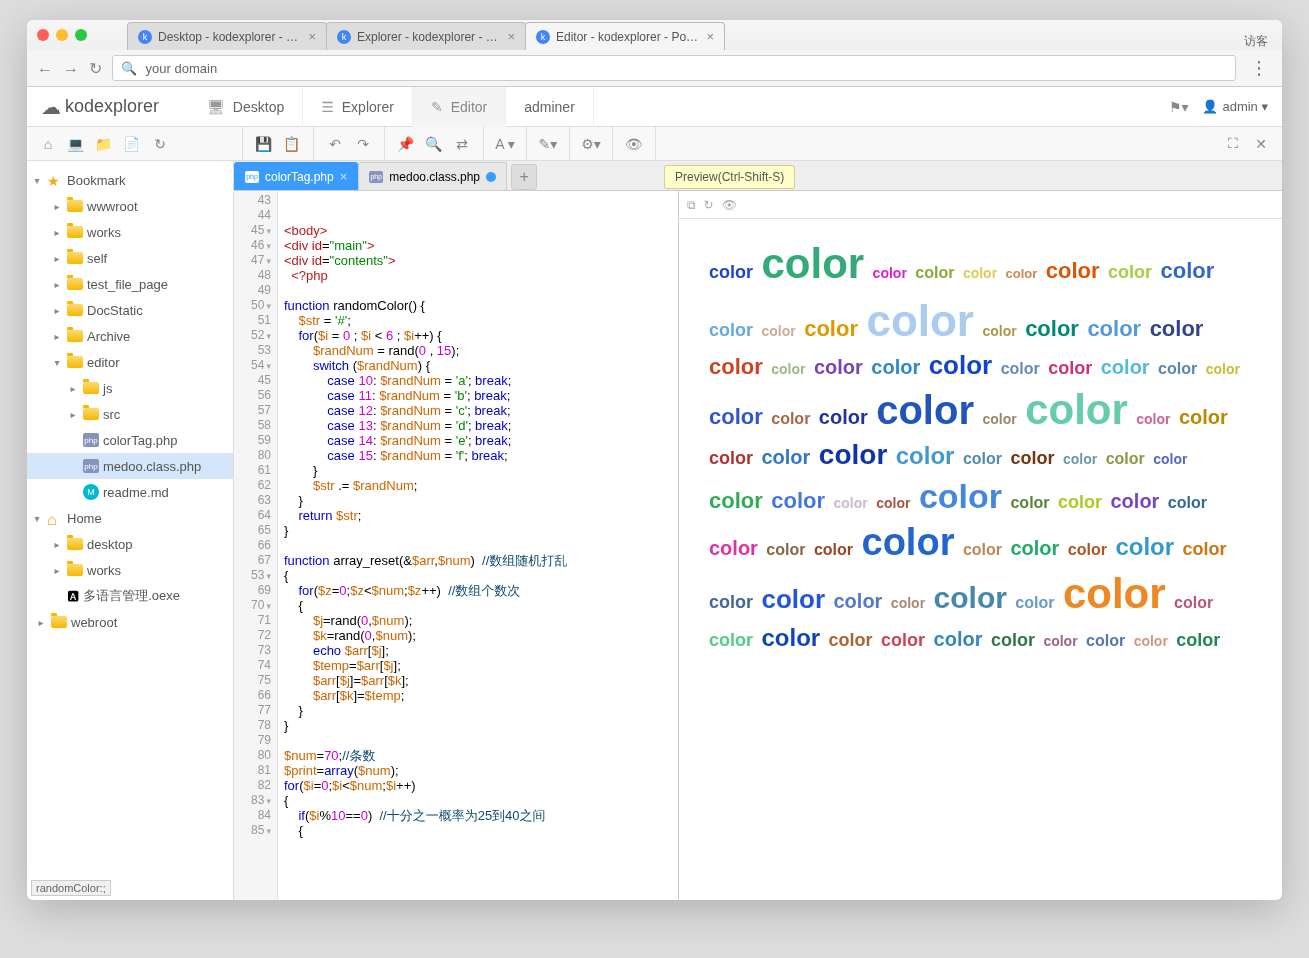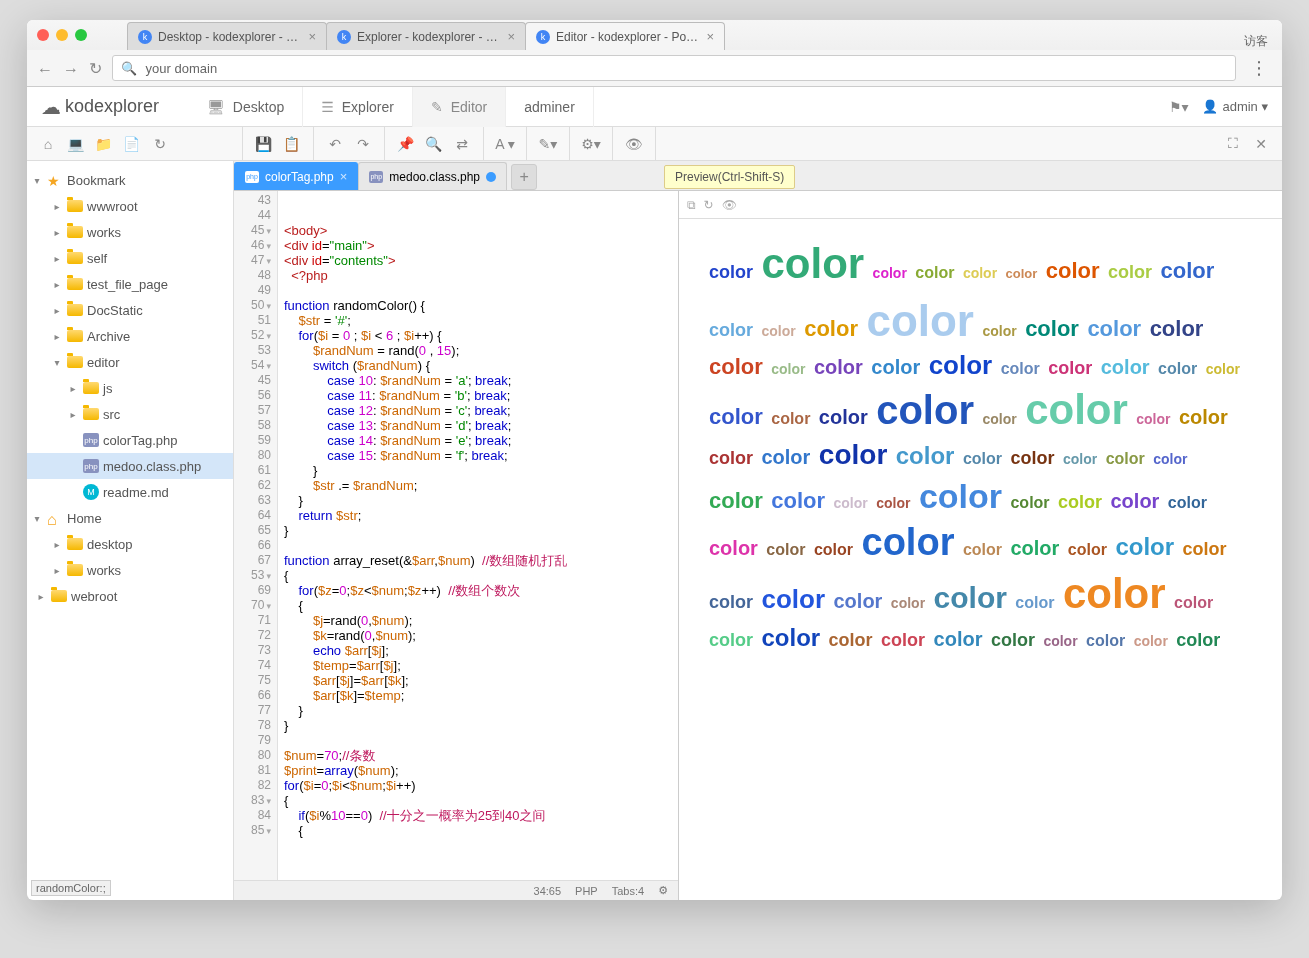--- a/index.html
+++ b/index.html
@@ -60,21 +60,21 @@
 .ftab.active .fx{color:#cfe6ff}
 .dot-mod{width:10px;height:10px;border-radius:50%;background:#3b9cff}
 .ftab-add{width:26px;height:26px;display:flex;align-items:center;justify-content:center;background:#ddd;color:#888;border:1px solid #ccc;border-radius:3px;margin-left:4px;cursor:pointer}
 .split{flex:1;display:flex;overflow:hidden}
 .code-pane{width:445px;display:flex;overflow:hidden;font-family:Menlo,Consolas,monospace;font-size:13px;border-right:1px solid #ccc;position:relative}
 .gutter{width:44px;background:#f5f5f5;color:#999;text-align:right;padding:2px 6px 2px 0;line-height:15px;font-size:12px;border-right:1px solid #e0e0e0}
 .gutter .gl{height:15px}
 .gutter .fold::after{content:"▾";font-size:9px;color:#aaa;margin-left:2px}
 .code{flex:1;padding:2px 6px;line-height:15px;white-space:pre;overflow:hidden}
 .code .ln{height:15px}
-.kw{color:#0000cc}.tag{color:#b91c1c}.attr{color:#cc0000}.str{color:#008800}.var{color:#cc6600}.num{color:#cc00cc}.com{color:#be185d}
+.kw{color:#0000cc}.tag{color:#b91c1c}.attr{color:#cc0000}.str{color:#008800}.var{color:#cc6600}.num{color:#cc00cc}.com{color:#0c4a6e}
 .status{position:absolute;bottom:0;right:0;height:20px;background:#f0f0f0;border-top:1px solid #ddd;display:flex;align-items:center;gap:14px;padding:0 10px;font-size:11px;color:#777;width:100%}
 .status span:first-child{margin-left:auto}
 .preview-pane{flex:1;display:flex;flex-direction:column;overflow:hidden}
 .preview-bar{height:28px;border-bottom:1px solid #ddd;display:flex;align-items:center;padding:0 8px;gap:8px;font-size:12px;color:#999}
 .preview-url{flex:1;white-space:nowrap;overflow:hidden;text-overflow:ellipsis}
 .pv-ic{color:#aaa;cursor:pointer}
 .preview-body{flex:1;overflow-y:auto;padding:18px 30px}
 .color-cloud{line-height:1.3}
 .color-cloud span{display:inline-block;margin-right:4px;font-weight:600}
 .js-status{position:absolute;bottom:4px;left:4px;font-size:11px;color:#666;background:#f0f0f0;padding:1px 4px;border:1px solid #ccc}
@@ -261,20 +261,25 @@
           </div>
           <div class="tree-node " style="padding-left:24px">
     <span class="tw">▸</span>
     <span class="folder-ico"></span>
     <span class="nlbl">desktop</span>
   </div>
           <div class="tree-node " style="padding-left:24px">
     <span class="tw">▸</span>
     <span class="folder-ico"></span>
     <span class="nlbl">works</span>
+  </div>
+          <div class="tree-node " style="padding-left:24px">
+    <span class="tw"></span>
+    <span class="oexe-ico"></span>
+    <span class="nlbl">多语言管理.oexe</span>
   </div>
           <div class="tree-node " style="padding-left:8px">
     <span class="tw">▸</span>
     <span class="folder-ico"></span>
     <span class="nlbl">webroot</span>
   </div>
         </div>
 
       <div class="editor-area">
         <div class="tooltip">Preview(Ctrl-Shift-S)</div>
@@ -332,26 +337,20 @@
                 <div class="gl ">78</div>
                 <div class="gl ">79</div>
                 <div class="gl ">80</div>
                 <div class="gl ">81</div>
                 <div class="gl ">82</div>
                 <div class="gl fold">83</div>
                 <div class="gl ">84</div>
                 <div class="gl fold">85</div>
               </div>
             <div class="code" id="code"><div class="ln"></div><div class="ln"></div><div class="ln"><span class="tag">&lt;body&gt;</span></div><div class="ln"><span class="tag">&lt;div</span> <span class="attr">id</span>=<span class="str">"main"</span><span class="tag">&gt;</span></div><div class="ln"><span class="tag">&lt;div</span> <span class="attr">id</span>=<span class="str">"contents"</span><span class="tag">&gt;</span></div><div class="ln">  <span class="tag">&lt;?php</span></div><div class="ln"></div><div class="ln"><span class="kw">function</span> randomColor() {</div><div class="ln">    <span class="var">$str</span> = <span class="str">'#'</span>;</div><div class="ln">    <span class="kw">for</span>(<span class="var">$i</span> = <span class="num">0</span> ; <span class="var">$i</span> &lt; <span class="num">6</span> ; <span class="var">$i</span>++) {</div><div class="ln">        <span class="var">$randNum</span> = rand(<span class="num">0</span> , <span class="num">15</span>);</div><div class="ln">        <span class="kw">switch</span> (<span class="var">$randNum</span>) {</div><div class="ln">            <span class="kw">case</span> <span class="num">10</span>: <span class="var">$randNum</span> = <span class="str">'a'</span>; <span class="kw">break</span>;</div><div class="ln">            <span class="kw">case</span> <span class="num">11</span>: <span class="var">$randNum</span> = <span class="str">'b'</span>; <span class="kw">break</span>;</div><div class="ln">            <span class="kw">case</span> <span class="num">12</span>: <span class="var">$randNum</span> = <span class="str">'c'</span>; <span class="kw">break</span>;</div><div class="ln">            <span class="kw">case</span> <span class="num">13</span>: <span class="var">$randNum</span> = <span class="str">'d'</span>; <span class="kw">break</span>;</div><div class="ln">            <span class="kw">case</span> <span class="num">14</span>: <span class="var">$randNum</span> = <span class="str">'e'</span>; <span class="kw">break</span>;</div><div class="ln">            <span class="kw">case</span> <span class="num">15</span>: <span class="var">$randNum</span> = <span class="str">'f'</span>; <span class="kw">break</span>;</div><div class="ln">        }</div><div class="ln">        <span class="var">$str</span> .= <span class="var">$randNum</span>;</div><div class="ln">    }</div><div class="ln">    <span class="kw">return</span> <span class="var">$str</span>;</div><div class="ln">}</div><div class="ln"></div><div class="ln"><span class="kw">function</span> array_reset(&amp;<span class="var">$arr</span>,<span class="var">$num</span>)  <span class="com">//数组随机打乱</span></div><div class="ln">{</div><div class="ln">    <span class="kw">for</span>(<span class="var">$z</span>=<span class="num">0</span>;<span class="var">$z</span>&lt;<span class="var">$num</span>;<span class="var">$z</span>++)  <span class="com">//数组个数次</span></div><div class="ln">    {</div><div class="ln">        <span class="var">$j</span>=rand(<span class="num">0</span>,<span class="var">$num</span>);</div><div class="ln">        <span class="var">$k</span>=rand(<span class="num">0</span>,<span class="var">$num</span>);</div><div class="ln">        <span class="kw">echo</span> <span class="var">$arr</span>[<span class="var">$j</span>];</div><div class="ln">        <span class="var">$temp</span>=<span class="var">$arr</span>[<span class="var">$j</span>];</div><div class="ln">        <span class="var">$arr</span>[<span class="var">$j</span>]=<span class="var">$arr</span>[<span class="var">$k</span>];</div><div class="ln">        <span class="var">$arr</span>[<span class="var">$k</span>]=<span class="var">$temp</span>;</div><div class="ln">    }</div><div class="ln">}</div><div class="ln"></div><div class="ln"><span class="var">$num</span>=<span class="num">70</span>;<span class="com">//条数</span></div><div class="ln"><span class="var">$print</span>=<span class="kw">array</span>(<span class="var">$num</span>);</div><div class="ln"><span class="kw">for</span>(<span class="var">$i</span>=<span class="num">0</span>;<span class="var">$i</span>&lt;<span class="var">$num</span>;<span class="var">$i</span>++)</div><div class="ln">{</div><div class="ln">    <span class="kw">if</span>(<span class="var">$i</span>%<span class="num">10</span>==<span class="num">0</span>)  <span class="com">//十分之一概率为25到40之间</span></div><div class="ln">    {</div></div>
-            <div class="status">
-              <span>34:65</span>
-              <span>PHP</span>
-              <span>Tabs:4</span>
-              <span>⚙</span>
-            </div>
           </div>
           <div class="preview-pane">
             <div class="preview-bar">
               <span class="pv-ic">⧉</span>
               <span class="pv-ic">↻</span>
               <span class="pv-ic">👁</span>
             </div>
             <div class="preview-body">
               <div class="color-cloud" id="cloud"><span style="font-size:18px;color:#2244cc">color</span> <span style="font-size:42px;color:#33aa77">color</span> <span style="font-size:14px;color:#dd22cc">color</span> <span style="font-size:16px;color:#88aa33">color</span> <span style="font-size:14px;color:#ddcc55">color</span> <span style="font-size:13px;color:#cc8855">color</span> <span style="font-size:22px;color:#dd5500">color</span> <span style="font-size:18px;color:#aacc44">color</span> <span style="font-size:22px;color:#3366cc">color</span> <span style="font-size:18px;color:#66aadd">color</span> <span style="font-size:14px;color:#ccaa99">color</span> <span style="font-size:22px;color:#dd9900">color</span> <span style="font-size:44px;color:#aaccee">color</span> <span style="font-size:14px;color:#aa9944">color</span> <span style="font-size:22px;color:#008877">color</span> <span style="font-size:22px;color:#5599dd">color</span> <span style="font-size:22px;color:#334488">color</span> <span style="font-size:22px;color:#cc4422">color</span> <span style="font-size:14px;color:#99bb88">color</span> <span style="font-size:20px;color:#7744bb">color</span> <span style="font-size:20px;color:#3388cc">color</span> <span style="font-size:26px;color:#1144cc">color</span> <span style="font-size:16px;color:#6688bb">color</span> <span style="font-size:18px;color:#cc3377">color</span> <span style="font-size:20px;color:#55bbdd">color</span> <span style="font-size:16px;color:#5588aa">color</span> <span style="font-size:14px;color:#ccbb33">color</span> <span style="font-size:22px;color:#3355cc">color</span> <span style="font-size:16px;color:#aa6644">color</span> <span style="font-size:20px;color:#223399">color</span> <span style="font-size:40px;color:#2255bb">color</span> <span style="font-size:14px;color:#998866">color</span> <span style="font-size:42px;color:#66ccaa">color</span> <span style="font-size:14px;color:#cc6699">color</span> <span style="font-size:20px;color:#bb8800">color</span> <span style="font-size:18px;color:#aa3333">color</span> <span style="font-size:20px;color:#3377cc">color</span> <span style="font-size:28px;color:#1133aa">color</span> <span style="font-size:24px;color:#4499cc">color</span> <span style="font-size:16px;color:#5588aa">color</span> <span style="font-size:18px;color:#773311">color</span> <span style="font-size:14px;color:#6699aa">color</span> <span style="font-size:16px;color:#889944">color</span> <span style="font-size:14px;color:#5566cc">color</span> <span style="font-size:22px;color:#33aa55">color</span> <span style="font-size:22px;color:#4477dd">color</span> <span style="font-size:14px;color:#ccbbcc">color</span> <span style="font-size:14px;color:#aa5544">color</span> <span style="font-size:34px;color:#4488dd">color</span> <span style="font-size:16px;color:#558833">color</span> <span style="font-size:18px;color:#aacc22">color</span> <span style="font-size:20px;color:#7744cc">color</span> <span style="font-size:16px;color:#336699">color</span> <span style="font-size:20px;color:#dd33aa">color</span> <span style="font-size:16px;color:#886644">color</span> <span style="font-size:16px;color:#994422">color</span> <span style="font-size:38px;color:#2266cc">color</span> <span style="font-size:16px;color:#bb8855">color</span> <span style="font-size:20px;color:#22aa66">color</span> <span style="font-size:16px;color:#aa5522">color</span> <span style="font-size:24px;color:#3399cc">color</span> <span style="font-size:18px;color:#cc7711">color</span> <span style="font-size:18px;color:#446699">color</span> <span style="font-size:26px;color:#2255dd">color</span> <span style="font-size:20px;color:#5577cc">color</span> <span style="font-size:14px;color:#aa8877">color</span> <span style="font-size:30px;color:#4488aa">color</span> <span style="font-size:16px;color:#6699cc">color</span> <span style="font-size:42px;color:#ee8822">color</span> <span style="font-size:16px;color:#bb5577">color</span> <span style="font-size:18px;color:#55cc88">color</span> <span style="font-size:24px;color:#1144bb">color</span> <span style="font-size:18px;color:#aa6633">color</span> <span style="font-size:18px;color:#cc4455">color</span> <span style="font-size:20px;color:#3388bb">color</span> <span style="font-size:18px;color:#337744">color</span> <span style="font-size:14px;color:#996688">color</span> <span style="font-size:16px;color:#5577aa">color</span> <span style="font-size:14px;color:#cc9988">color</span> <span style="font-size:18px;color:#228855">color</span> </div>
             </div>

